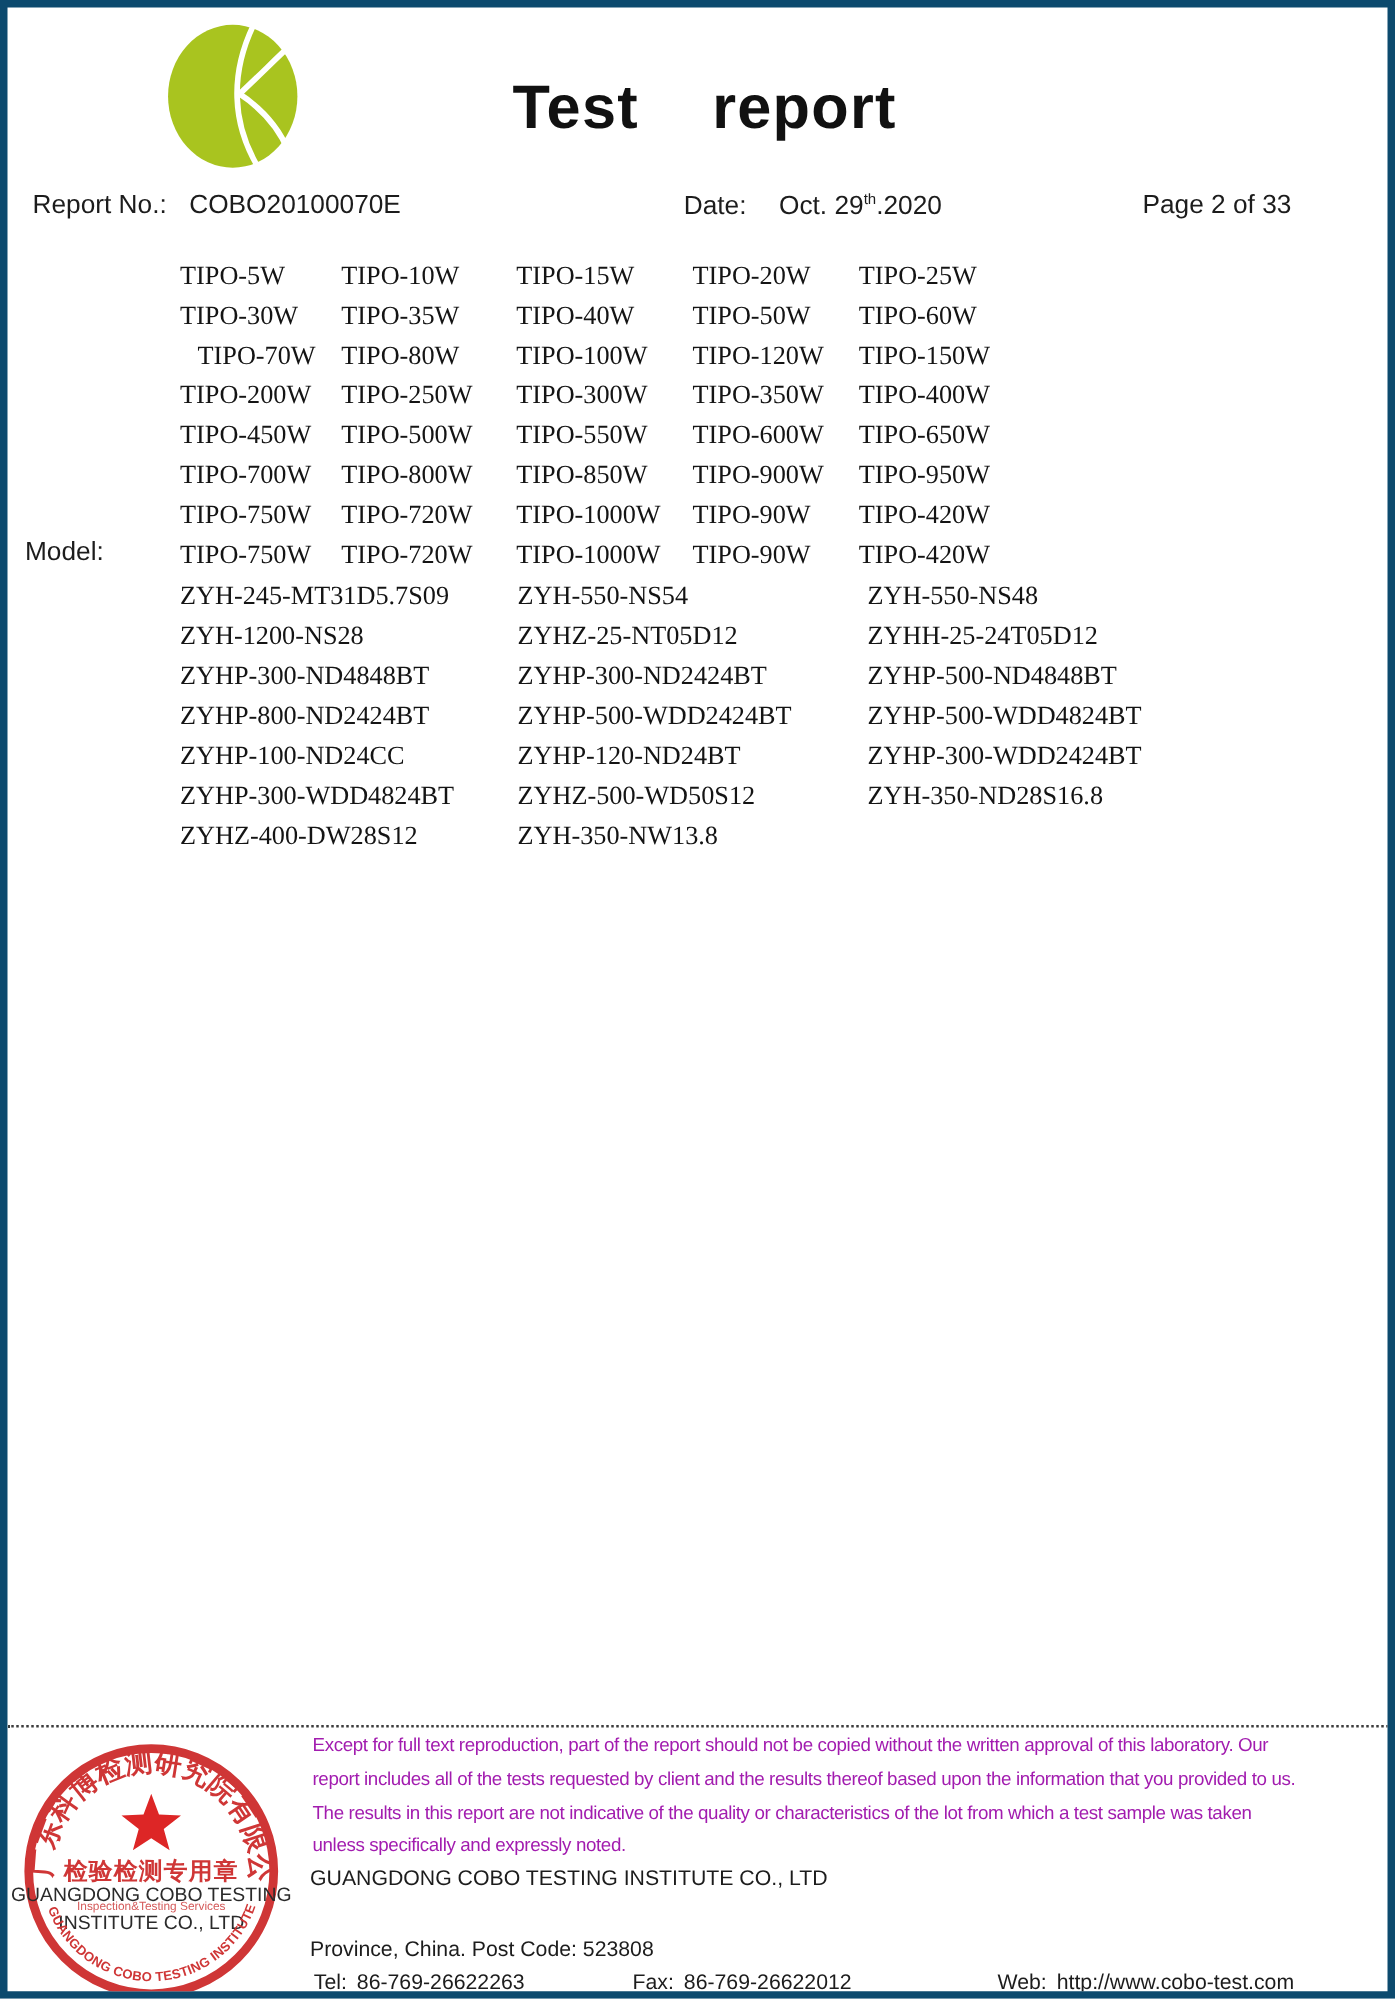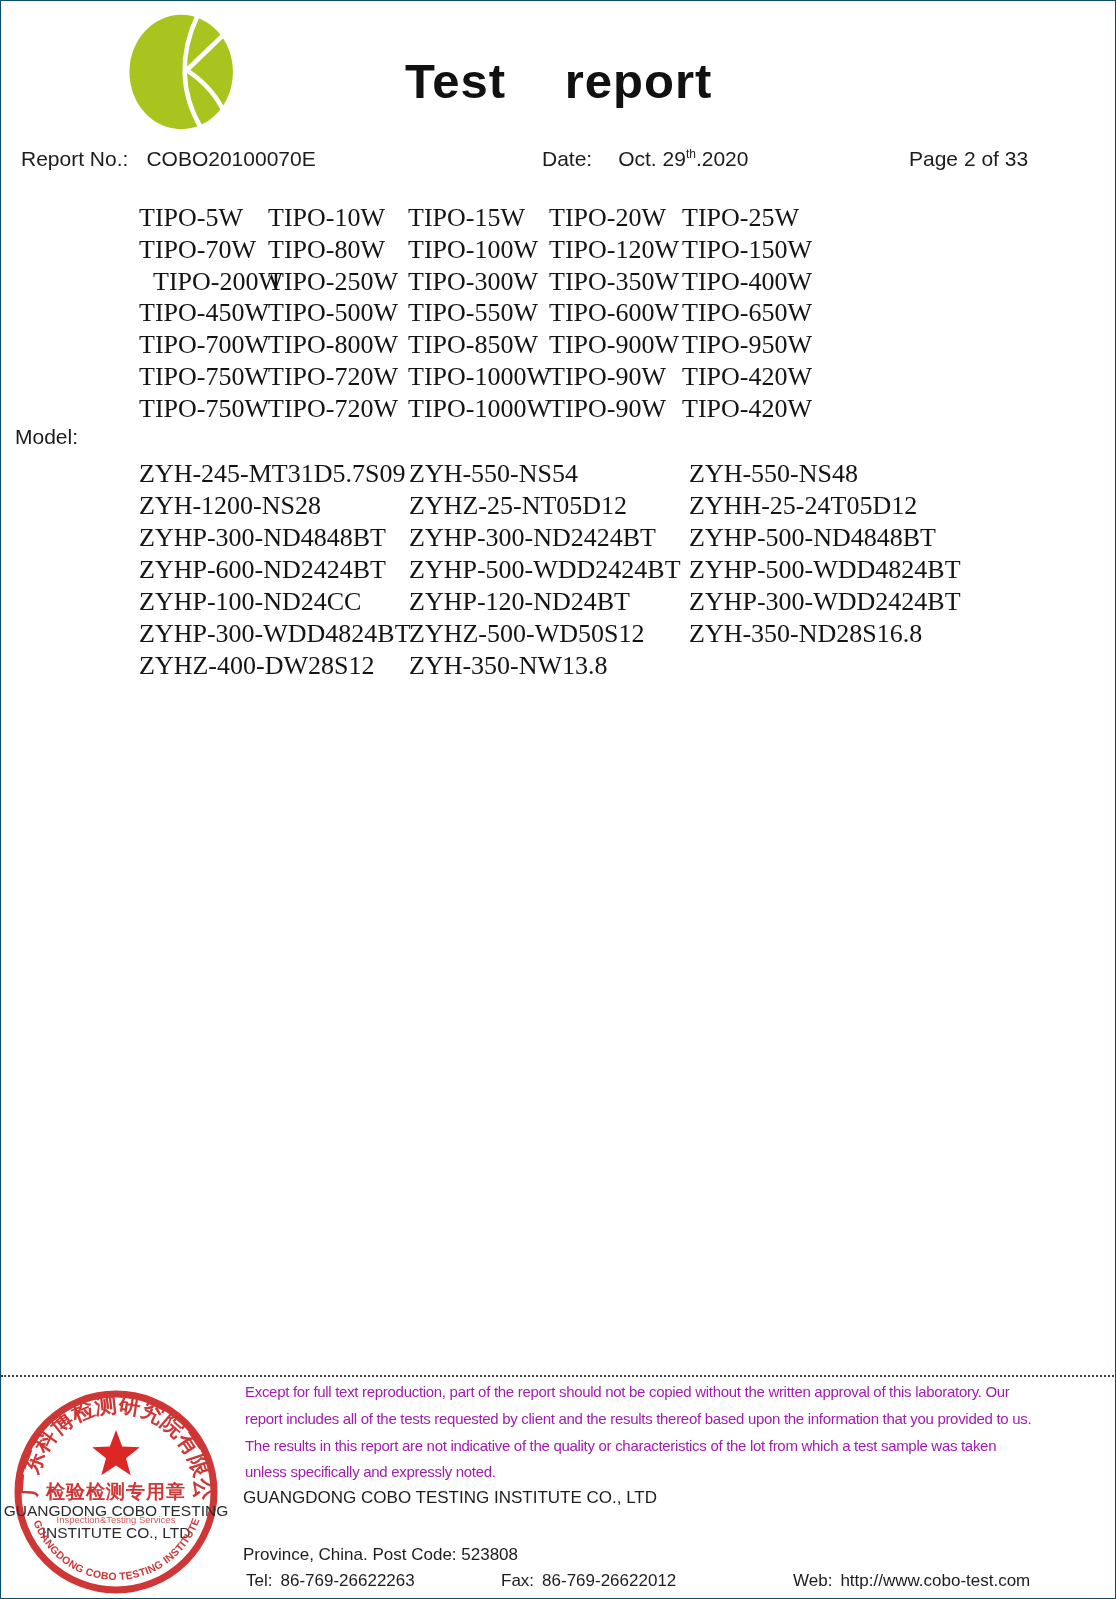--- a/index.html
+++ b/index.html
@@ -1,19 +1,19 @@
 <!DOCTYPE html>
 <html><head>
 <meta charset="utf-8">
 <style>
   html,body{margin:0;padding:0;background:#fff;}
   .page{
     position:relative;width:1116px;height:1599px;background:#ffffff;
     font-family:"Liberation Sans",sans-serif;color:#1c1c1c;overflow:hidden;
-    border:1px solid #0c4a6e;box-sizing:border-box;
+    border:6px solid #0c4a6e;box-sizing:border-box;
   }
   
   .logo{position:absolute;left:124px;top:12px;}
   .title{
     position:absolute;left:404px;top:52px;margin:0;
     font-size:49px;font-weight:bold;color:#111;
     letter-spacing:1px;word-spacing:44px;white-space:nowrap;
   }
   .meta{position:absolute;top:146px;font-size:21px;color:#1c1c1c;white-space:nowrap;}
   .report-no{left:20px;}
@@ -22,21 +22,21 @@
   .date .val{margin-left:26px;text-align:right;}
   .date sup{font-size:12px;}
   .page-info{left:908px;}
   
   .model-label{
     position:absolute;left:14px;top:424px;
     font-size:21px;color:#1c1c1c;
   }
   .tipo-grid,.zyh-grid{
     position:absolute;left:138px;
-    font-family:"Liberation Serif",serif;font-size:26px;color:#141414;
+    font-family:"Liberation Serif",serif;font-size:21px;color:#141414;
   }
   .tipo-grid{top:202px;}
   .zyh-grid{top:458px;}
   .tipo-grid .gen-row{display:grid;grid-template-columns:129px 140px 141px 133px auto;height:31.8px;}
   .zyh-grid .gen-row{display:grid;grid-template-columns:270px 280px auto;height:32px;}
   .tipo-grid .gen-row:nth-child(3) span:first-child{padding-left:14px;}
   .gen-row span{white-space:nowrap;}
   
   .dotted-line{
     position:absolute;left:0;top:1374px;width:1116px;height:0;
@@ -88,20 +88,27 @@
   <div class="model-label">Model:</div>
   <div class="tipo-grid">
       <div class="gen-row">
         <span>TIPO-5W</span>
         <span>TIPO-10W</span>
         <span>TIPO-15W</span>
         <span>TIPO-20W</span>
         <span>TIPO-25W</span>
       </div>
       <div class="gen-row">
+        <span>TIPO-30W</span>
+        <span>TIPO-35W</span>
+        <span>TIPO-40W</span>
+        <span>TIPO-50W</span>
+        <span>TIPO-60W</span>
+      </div>
+      <div class="gen-row">
         <span>TIPO-70W</span>
         <span>TIPO-80W</span>
         <span>TIPO-100W</span>
         <span>TIPO-120W</span>
         <span>TIPO-150W</span>
       </div>
       <div class="gen-row">
         <span>TIPO-200W</span>
         <span>TIPO-250W</span>
         <span>TIPO-300W</span>
@@ -147,21 +154,21 @@
         <span>ZYH-1200-NS28</span>
         <span>ZYHZ-25-NT05D12</span>
         <span>ZYHH-25-24T05D12</span>
       </div>
       <div class="gen-row">
         <span>ZYHP-300-ND4848BT</span>
         <span>ZYHP-300-ND2424BT</span>
         <span>ZYHP-500-ND4848BT</span>
       </div>
       <div class="gen-row">
-        <span>ZYHP-600-ND2424BT</span>
+        <span>ZYHP-800-ND2424BT</span>
         <span>ZYHP-500-WDD2424BT</span>
         <span>ZYHP-500-WDD4824BT</span>
       </div>
       <div class="gen-row">
         <span>ZYHP-100-ND24CC</span>
         <span>ZYHP-120-ND24BT</span>
         <span>ZYHP-300-WDD2424BT</span>
       </div>
       <div class="gen-row">
         <span>ZYHP-300-WDD4824BT</span>

